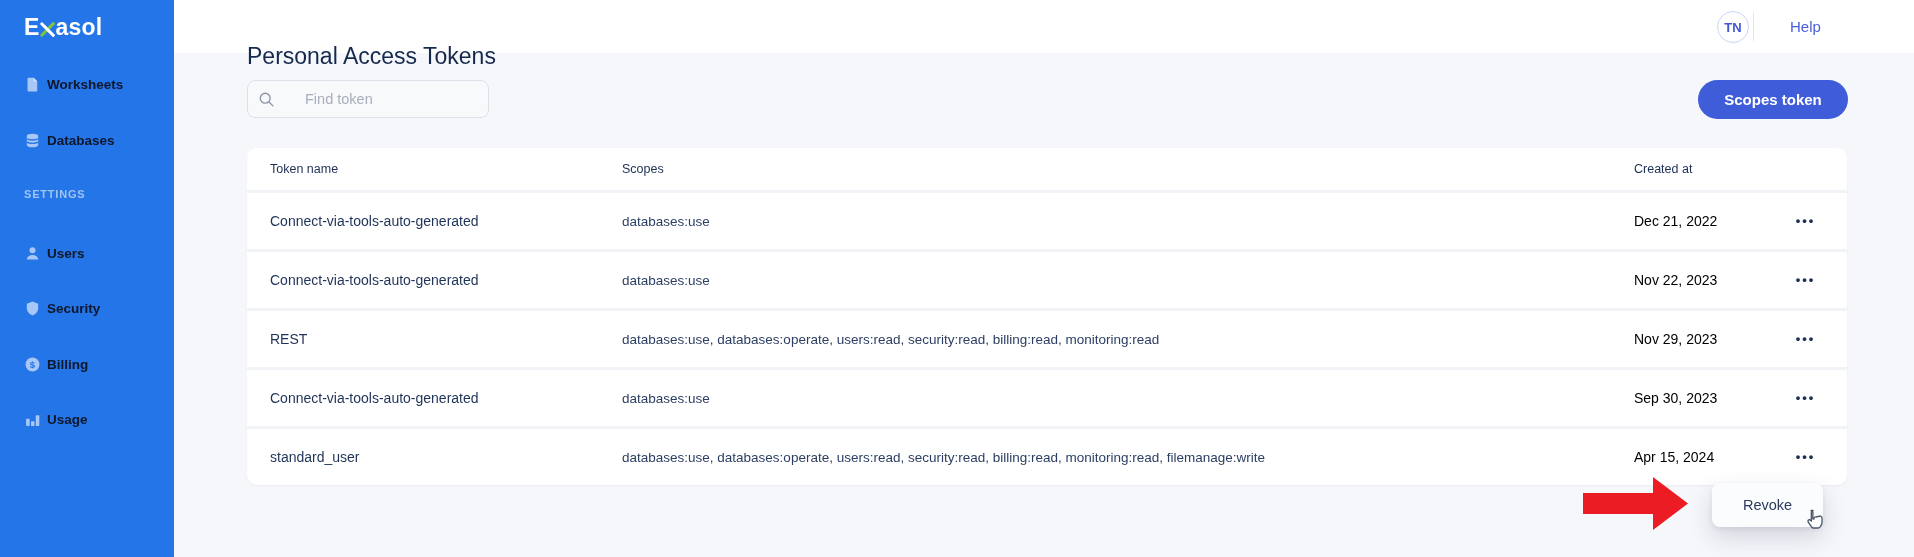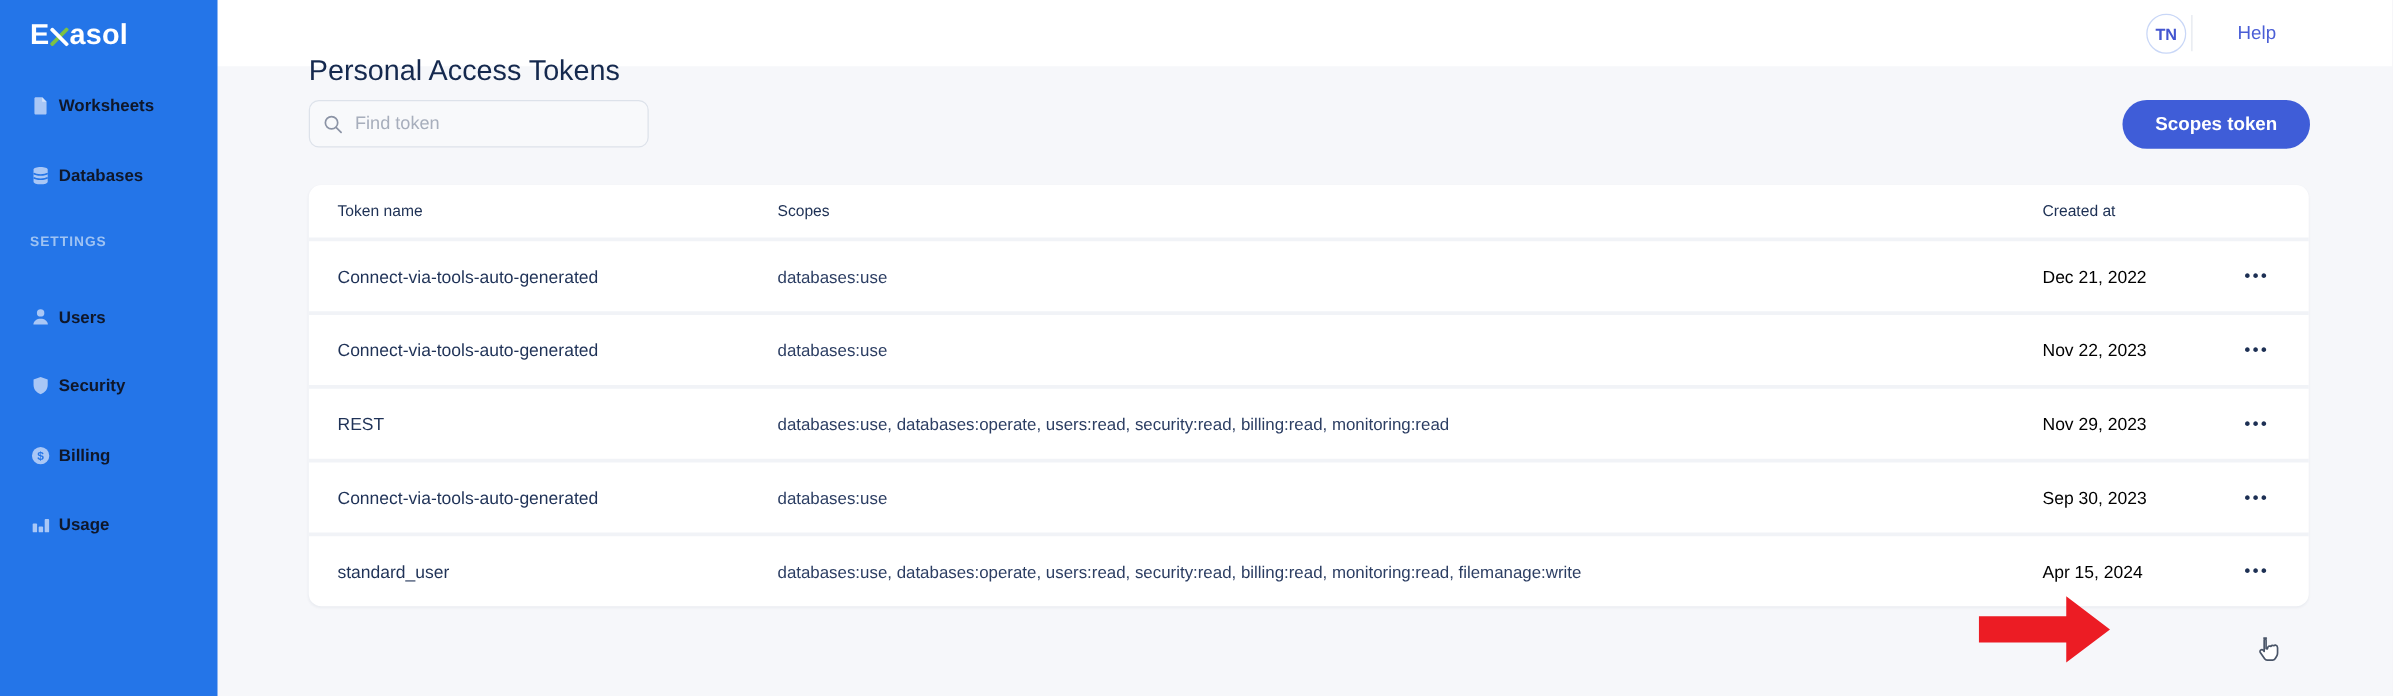--- a/index.html
+++ b/index.html
@@ -24,22 +24,22 @@
   .header { position:absolute; left:174px; top:0; width:1740px; height:53px; background:#ffffff; z-index:2; }
   .page-title { position:absolute; left:73px; top:0; line-height:53px; font-size:23px; font-weight:500; color:#15294e;margin-top:30px; }
   .avatar { position:absolute; left:1507px; top:11px; width:32px; height:32px; border:1px solid #c9d7f7; border-radius:50%;
             background:#fff; color:#4456d0; font-size:13px; font-weight:700; display:flex; align-items:center; justify-content:center; cursor:pointer;margin-left:36px; }
   .header-divider { position:absolute; left:1579px; top:12px; width:1px; height:29px; background:#e4e7ee; }
   .help-link { position:absolute; left:1616px; top:0; line-height:53px; font-size:15px; font-weight:500; color:#4a5ed6; cursor:pointer; }
 
   
   .content { position:absolute; left:174px; top:53px; width:1740px; height:504px; background:#f6f7fa; }
 
-  .search-box { position:absolute; left:73px; top:27px; width:272px; height:38px; background:#f8f9fb;
-                border:1px solid #dde2ea; border-radius:8px; display:flex; align-items:center; padding:0 10px; }
+  .search-box { position:absolute; left:73px; top:27px; width:242px; height:38px; background:#f8f9fb;
+                border:1px solid #dde2ea; border-radius:8px; display:flex; align-items:center; padding:0 10px;gap:21px; }
   .search-box svg { flex:0 0 auto; }
   .search-box input { border:none; outline:none; background:transparent; margin-left:9px; width:200px;
                       font-size:14.5px; color:#33415e; font-family:"Liberation Sans", sans-serif; }
   .search-box input::placeholder { color:#a7aebc; }
 
   .create-btn { position:absolute; left:1524px; top:27px; width:150px; height:39px; background:#3f5dd8; color:#fff;
                 border:none; border-radius:20px; font-size:15px; font-weight:700; font-family:"Liberation Sans", sans-serif; cursor:pointer; }
 
   
   .table-card { position:absolute; left:73px; top:95px; width:1600px; background:#ffffff; border-radius:10px;
@@ -203,20 +203,23 @@
         <div class="trow">
         <span class="cell-name">standard_user</span>
         <span class="cell-scopes">databases:use, databases:operate, users:read, security:read, billing:read, monitoring:read, filemanage:write</span>
         <span class="cell-created">Apr 15, 2024</span>
         <button class="cell-menu">
           <span class="dots">•••</span>
         </button>
       </div>
       </div>
 
+    <div class="context-menu">
+      <button>Revoke</button>
+    </div>
 
     <svg class="annot-arrow" viewBox="0 0 107 57">
       <polygon points="0,18 70,18 70,2 105,28.5 70,55 70,39 0,39" fill="#ec1c24"></polygon>
     </svg>
 
     <svg class="cursor-hand" viewBox="0 0 28 28">
       <path d="M10.5 4.6c1 0 1.8.8 1.8 1.8v7l1.1.15.35-1.2c.25-.85 1.15-1.3 1.95-1.05l.7.22c.3-.6.98-.93 1.65-.76l.75.2c.33-.42.88-.62 1.42-.5 1.05.25 1.6 1.1 1.6 2.1v4.4c0 .95-.25 1.9-.75 2.7l-1.3 2.1c-.45.7-1.2 1.1-2.05 1.1h-4.6c-.8 0-1.55-.4-2-1.05l-3.6-5.2c-.5-.72-.3-1.7.45-2.15.6-.37 1.4-.25 1.9.28l.85.95V6.4c0-1 .8-1.8 1.8-1.8z" fill="#ffffff" stroke="#4a5568" stroke-width="1.4" stroke-linejoin="round"></path>
     </svg>
 
   </main>

